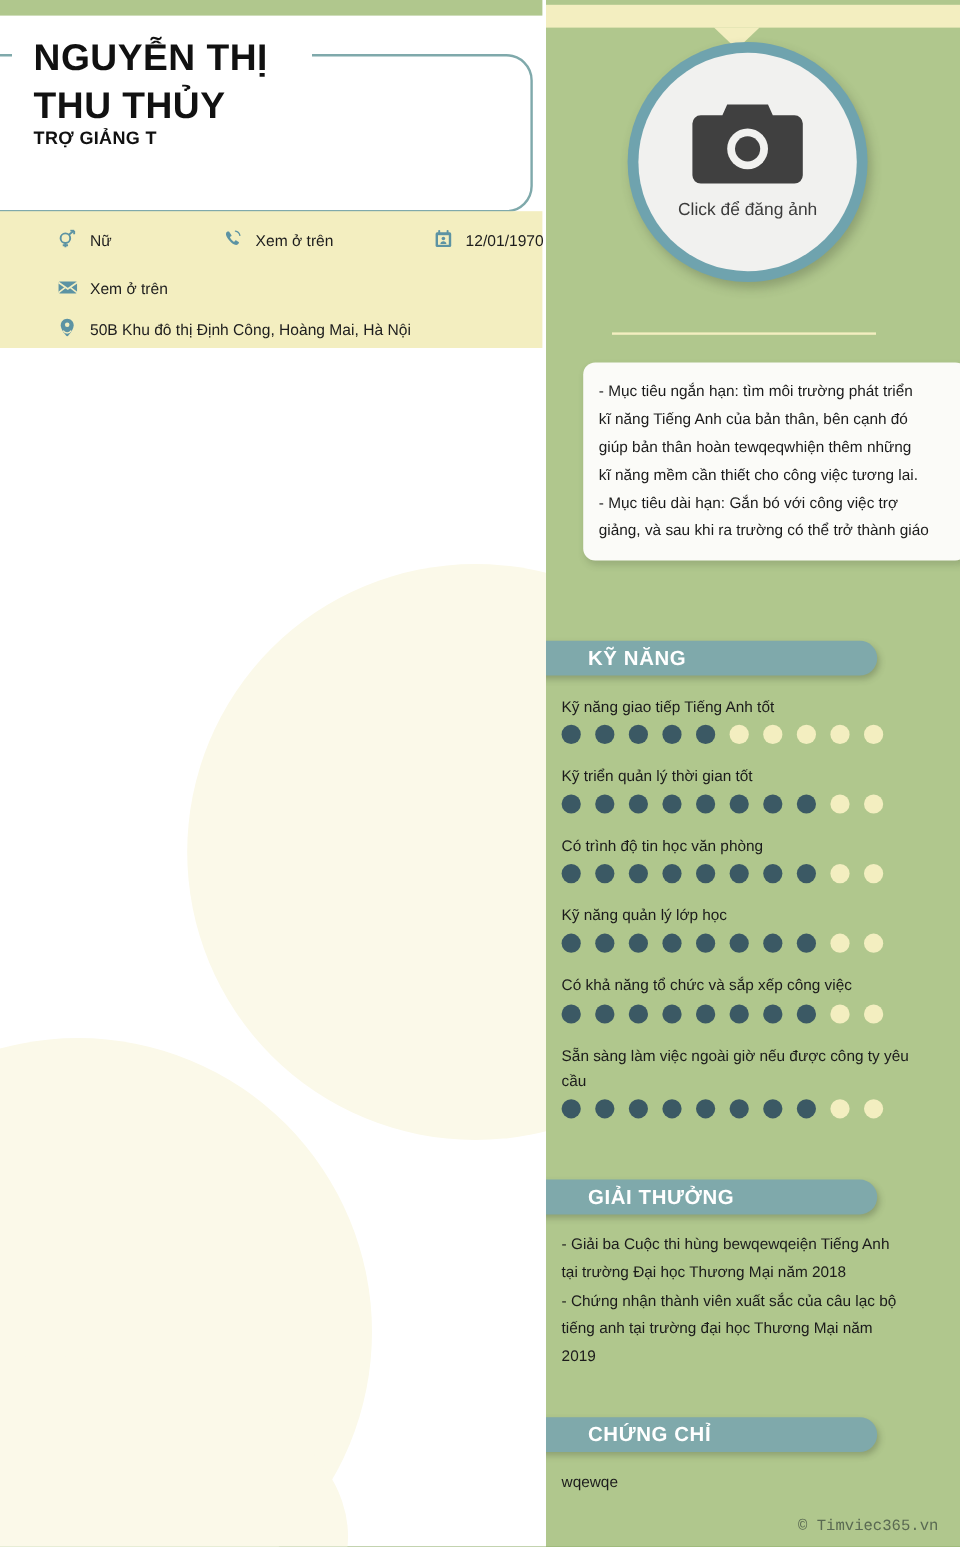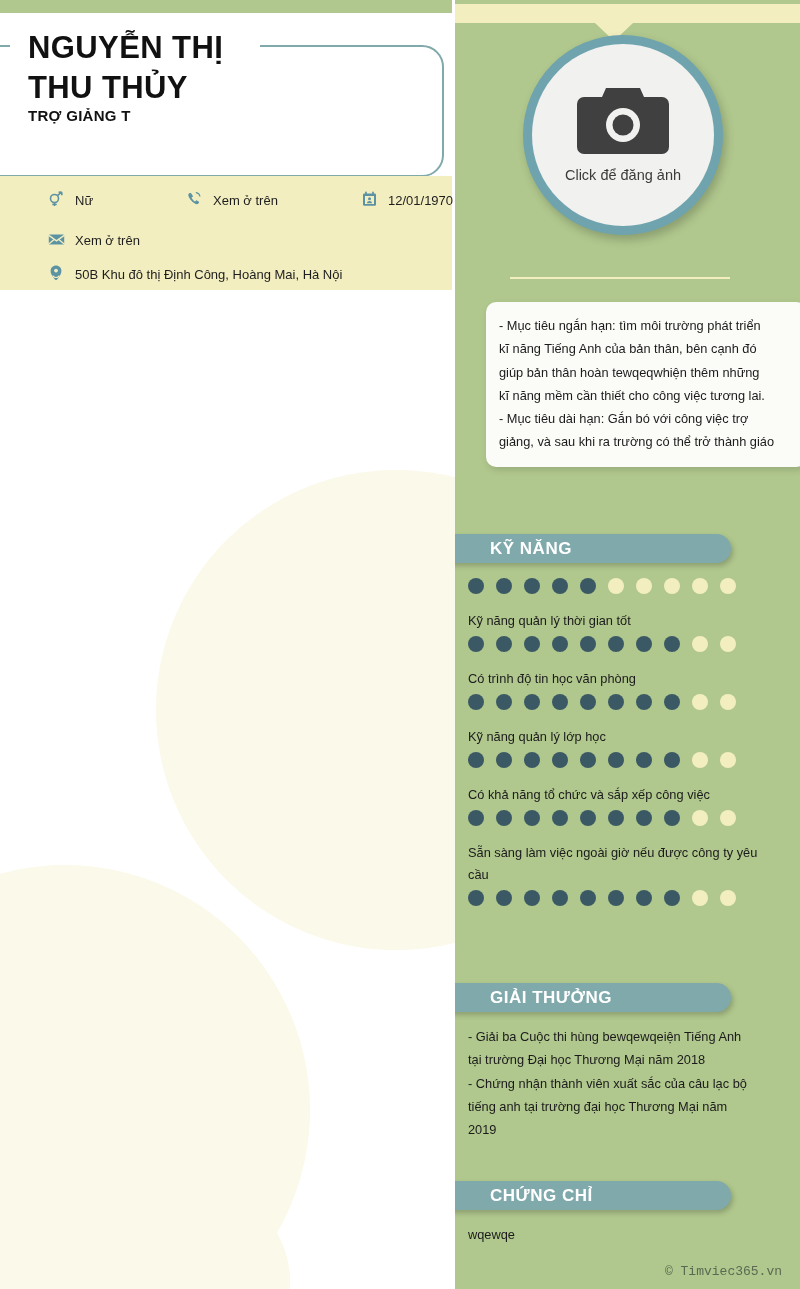--- a/index.html
+++ b/index.html
@@ -185,36 +185,37 @@
     </div>
 
     <div class="section" style="top:534px;">
       <div class="ribbon">
 
         <span class="ribbon-title">KỸ NĂNG</span>
       </div>
       <div class="skills-body" style="top:44px;position:absolute;">
 
         <div class="skill-item">
-          <div class="dots">
-            <span class="dot on"></span>
-              <span class="dot on"></span>
-              <span class="dot on"></span>
-              <span class="dot on"></span>
-              <span class="dot on"></span>
-              <span class="dot"></span>
-              <span class="dot"></span>
-              <span class="dot"></span>
-              <span class="dot"></span>
-              <span class="dot"></span>
-          </div>
-        </div>
-
-        <div class="skill-item">
-          <div class="skill-name">Kỹ năng quản lý thời gian tốt</div>
+          <div class="skill-name">Kỹ năng giao tiếp Tiếng Anh tốt</div>
+          <div class="dots">
+            <span class="dot on"></span>
+              <span class="dot on"></span>
+              <span class="dot on"></span>
+              <span class="dot on"></span>
+              <span class="dot on"></span>
+              <span class="dot"></span>
+              <span class="dot"></span>
+              <span class="dot"></span>
+              <span class="dot"></span>
+              <span class="dot"></span>
+          </div>
+        </div>
+
+        <div class="skill-item">
+          <div class="skill-name">Kỹ triển quản lý thời gian tốt</div>
           <div class="dots">
             <span class="dot on"></span>
               <span class="dot on"></span>
               <span class="dot on"></span>
               <span class="dot on"></span>
               <span class="dot on"></span>
               <span class="dot on"></span>
               <span class="dot on"></span>
               <span class="dot on"></span>
               <span class="dot"></span>

